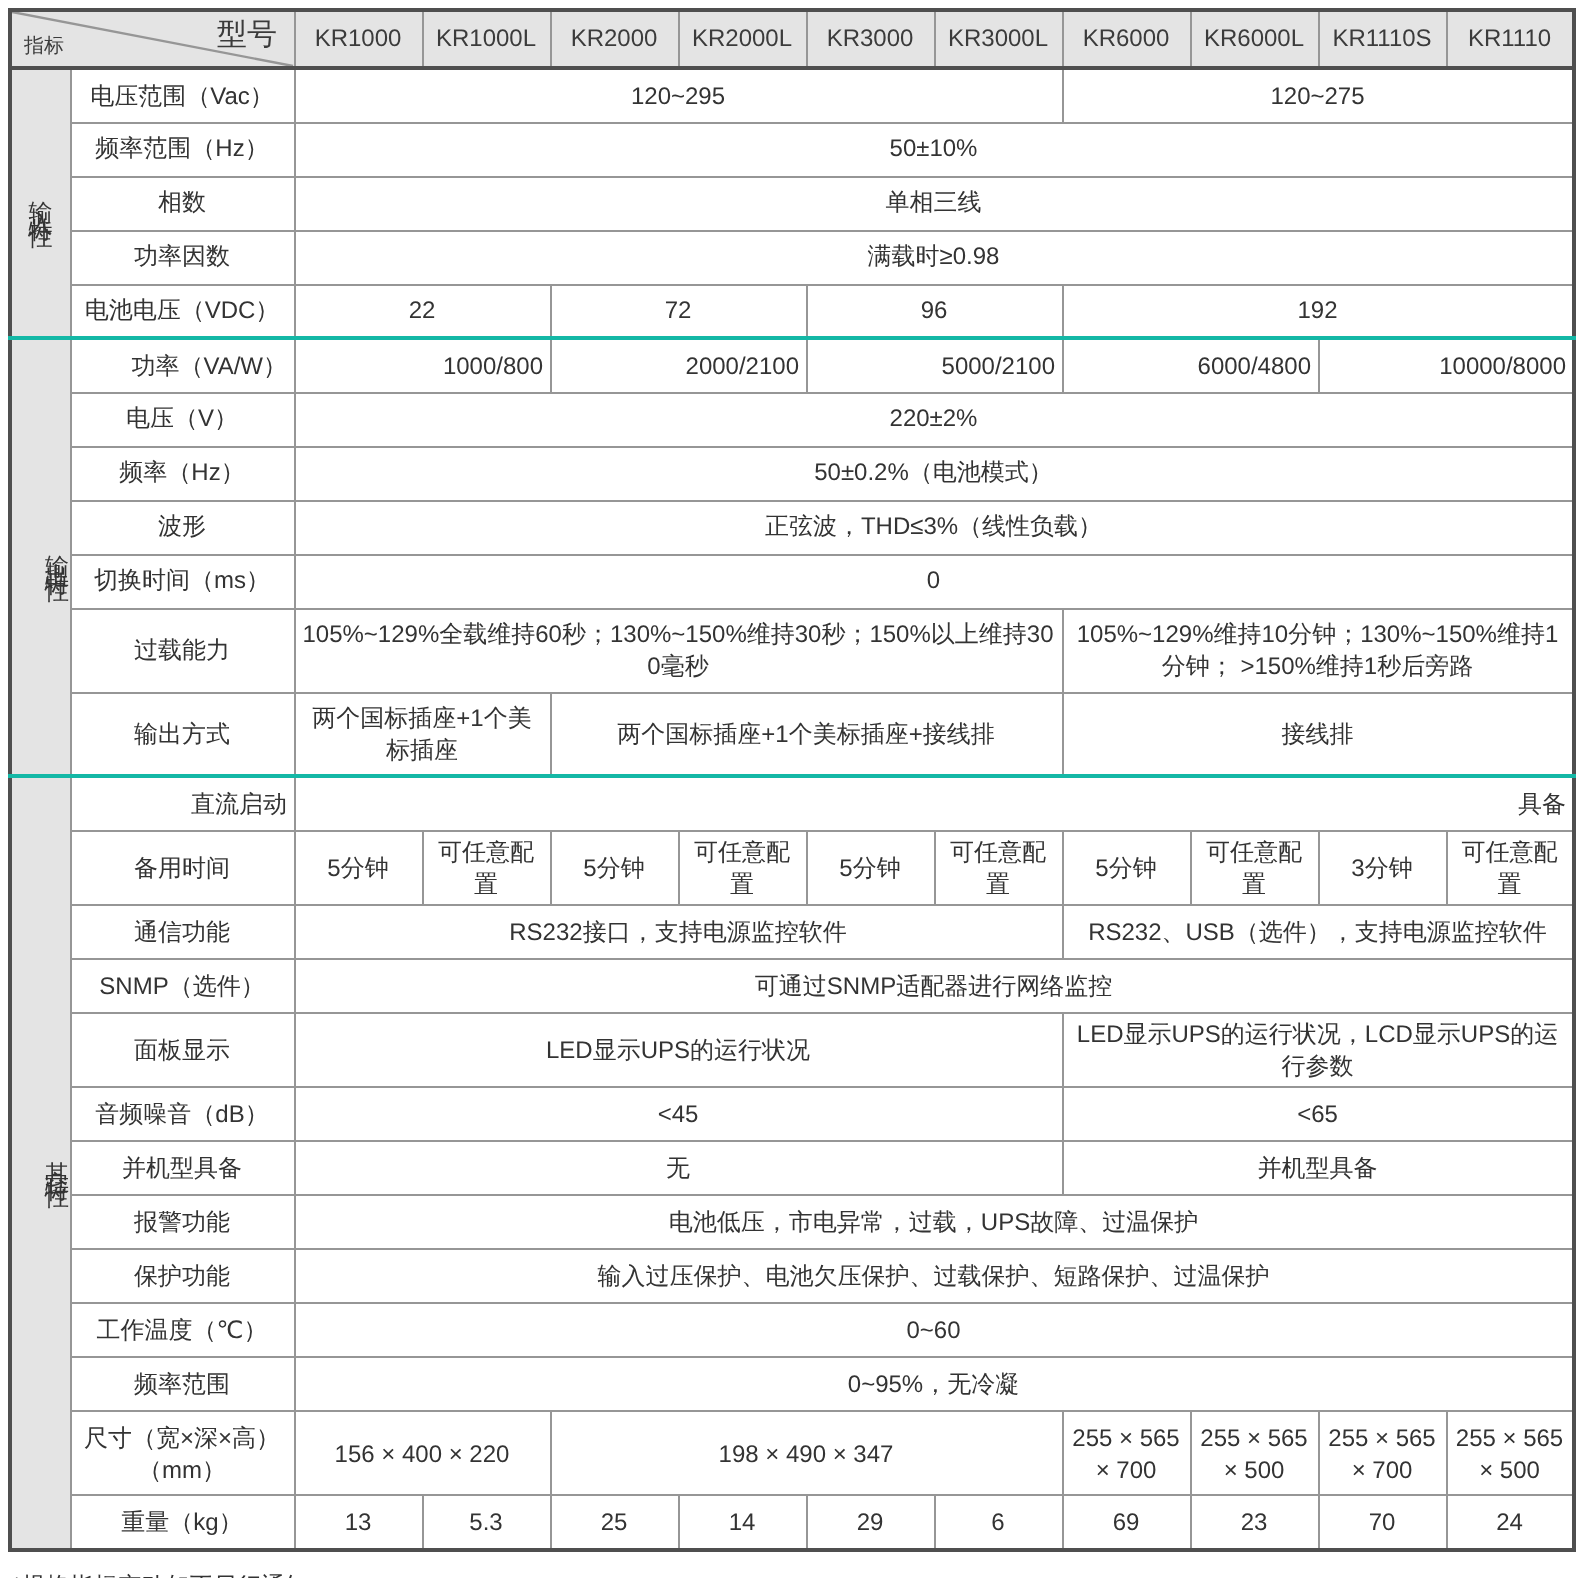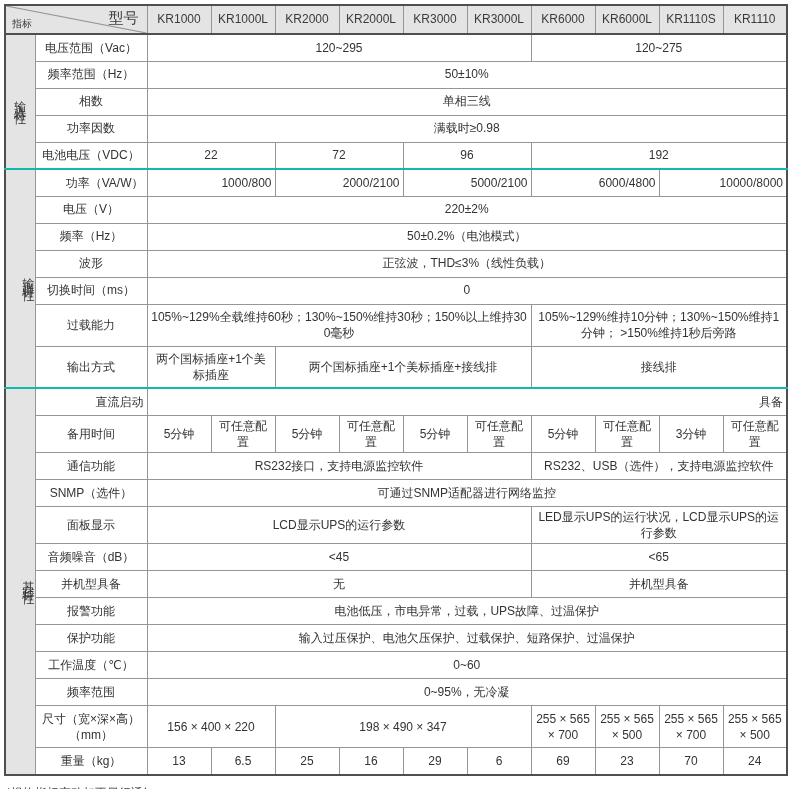--- a/index.html
+++ b/index.html
@@ -153,21 +153,21 @@
     <td class="label">通信功能</td>
     <td colspan="6">RS232接口，支持电源监控软件</td>
     <td colspan="4">RS232、USB（选件），支持电源监控软件</td>
   </tr>
   <tr>
     <td class="label">SNMP（选件）</td>
     <td colspan="10">可通过SNMP适配器进行网络监控</td>
   </tr>
   <tr>
     <td class="label">面板显示</td>
-    <td colspan="6">LCD显示UPS的运行参数</td>
+    <td colspan="6">LED显示UPS的运行状况</td>
     <td colspan="4">LED显示UPS的运行状况，LCD显示UPS的运行参数</td>
   </tr>
   <tr>
     <td class="label">音频噪音（dB）</td>
     <td colspan="6">&lt;45</td>
     <td colspan="4">&lt;65</td>
   </tr>
   <tr>
     <td class="label">并机型具备</td>
     <td colspan="6">无</td>
@@ -194,23 +194,23 @@
     <td colspan="2">156 × 400 × 220</td>
     <td colspan="4">198 × 490 × 347</td>
     <td>255 × 565 × 700</td>
     <td>255 × 565 × 500</td>
     <td>255 × 565 × 700</td>
     <td>255 × 565 × 500</td>
   </tr>
   <tr>
     <td class="label">重量（kg）</td>
     <td>13</td>
-    <td>6.5</td>
+    <td>5.3</td>
     <td>25</td>
-    <td>16</td>
+    <td>14</td>
     <td>29</td>
     <td>6</td>
     <td>69</td>
     <td>23</td>
     <td>70</td>
     <td>24</td>
   </tr>
 </tbody>
     </table>
 

